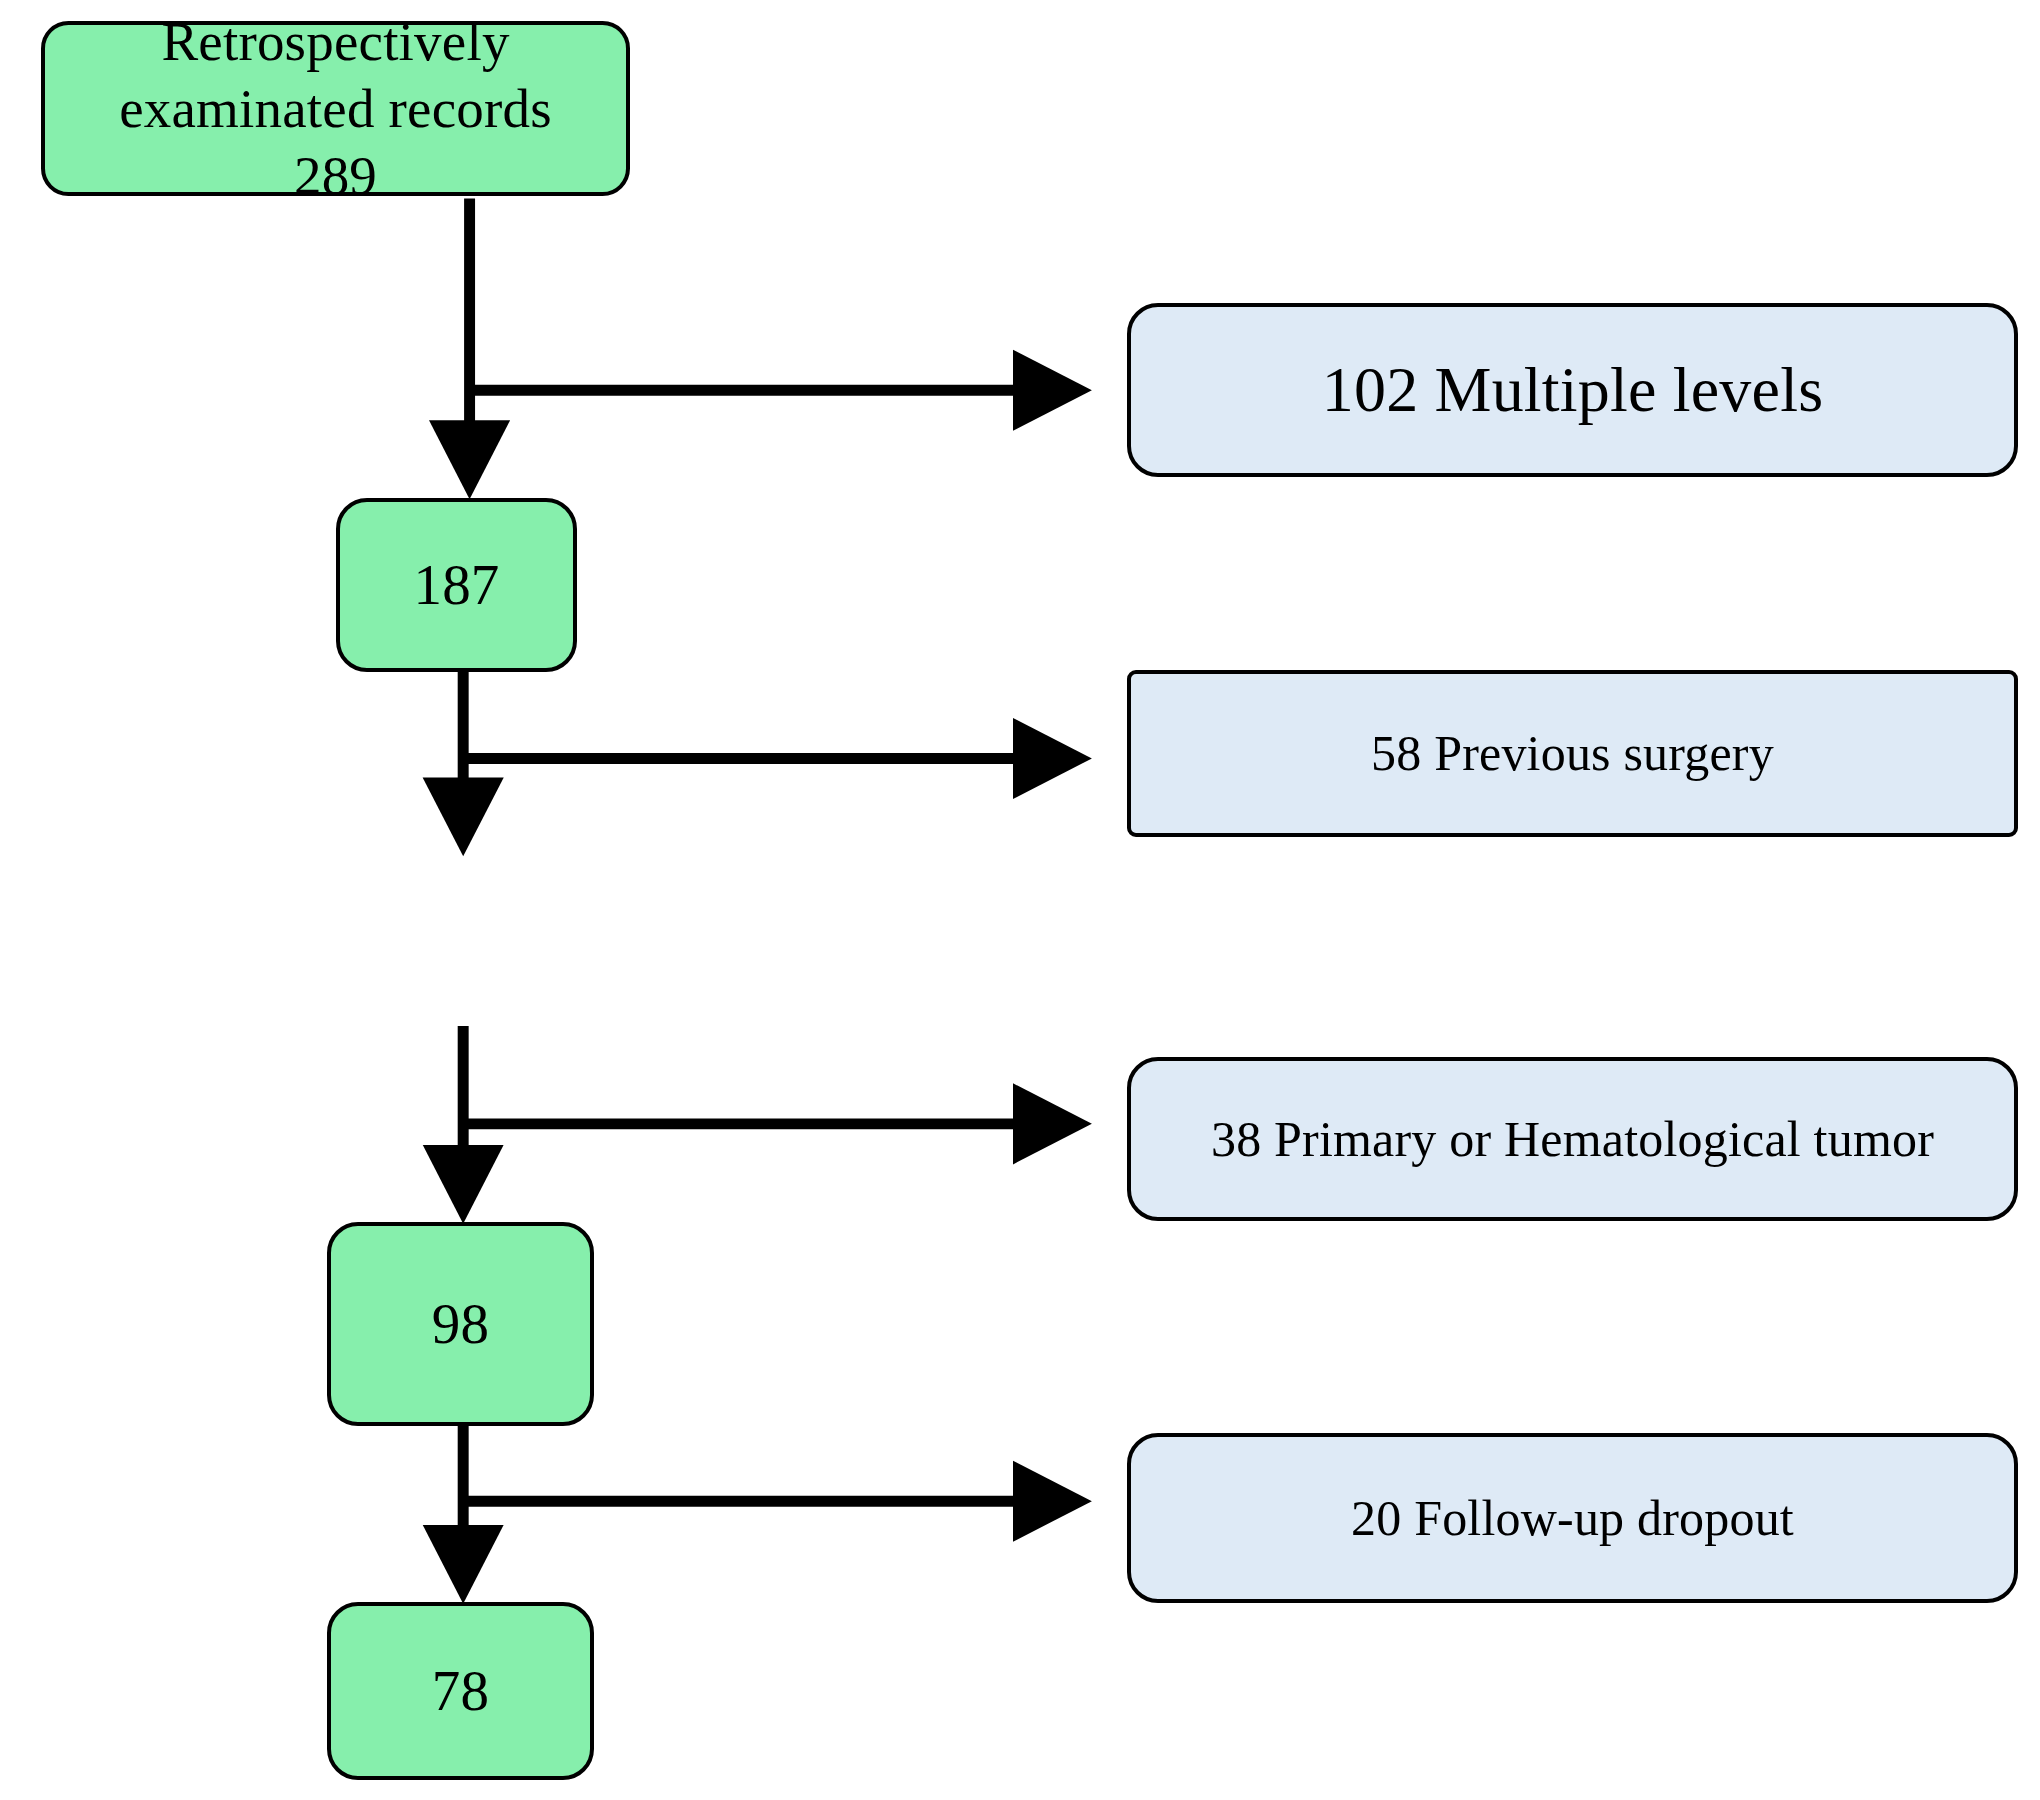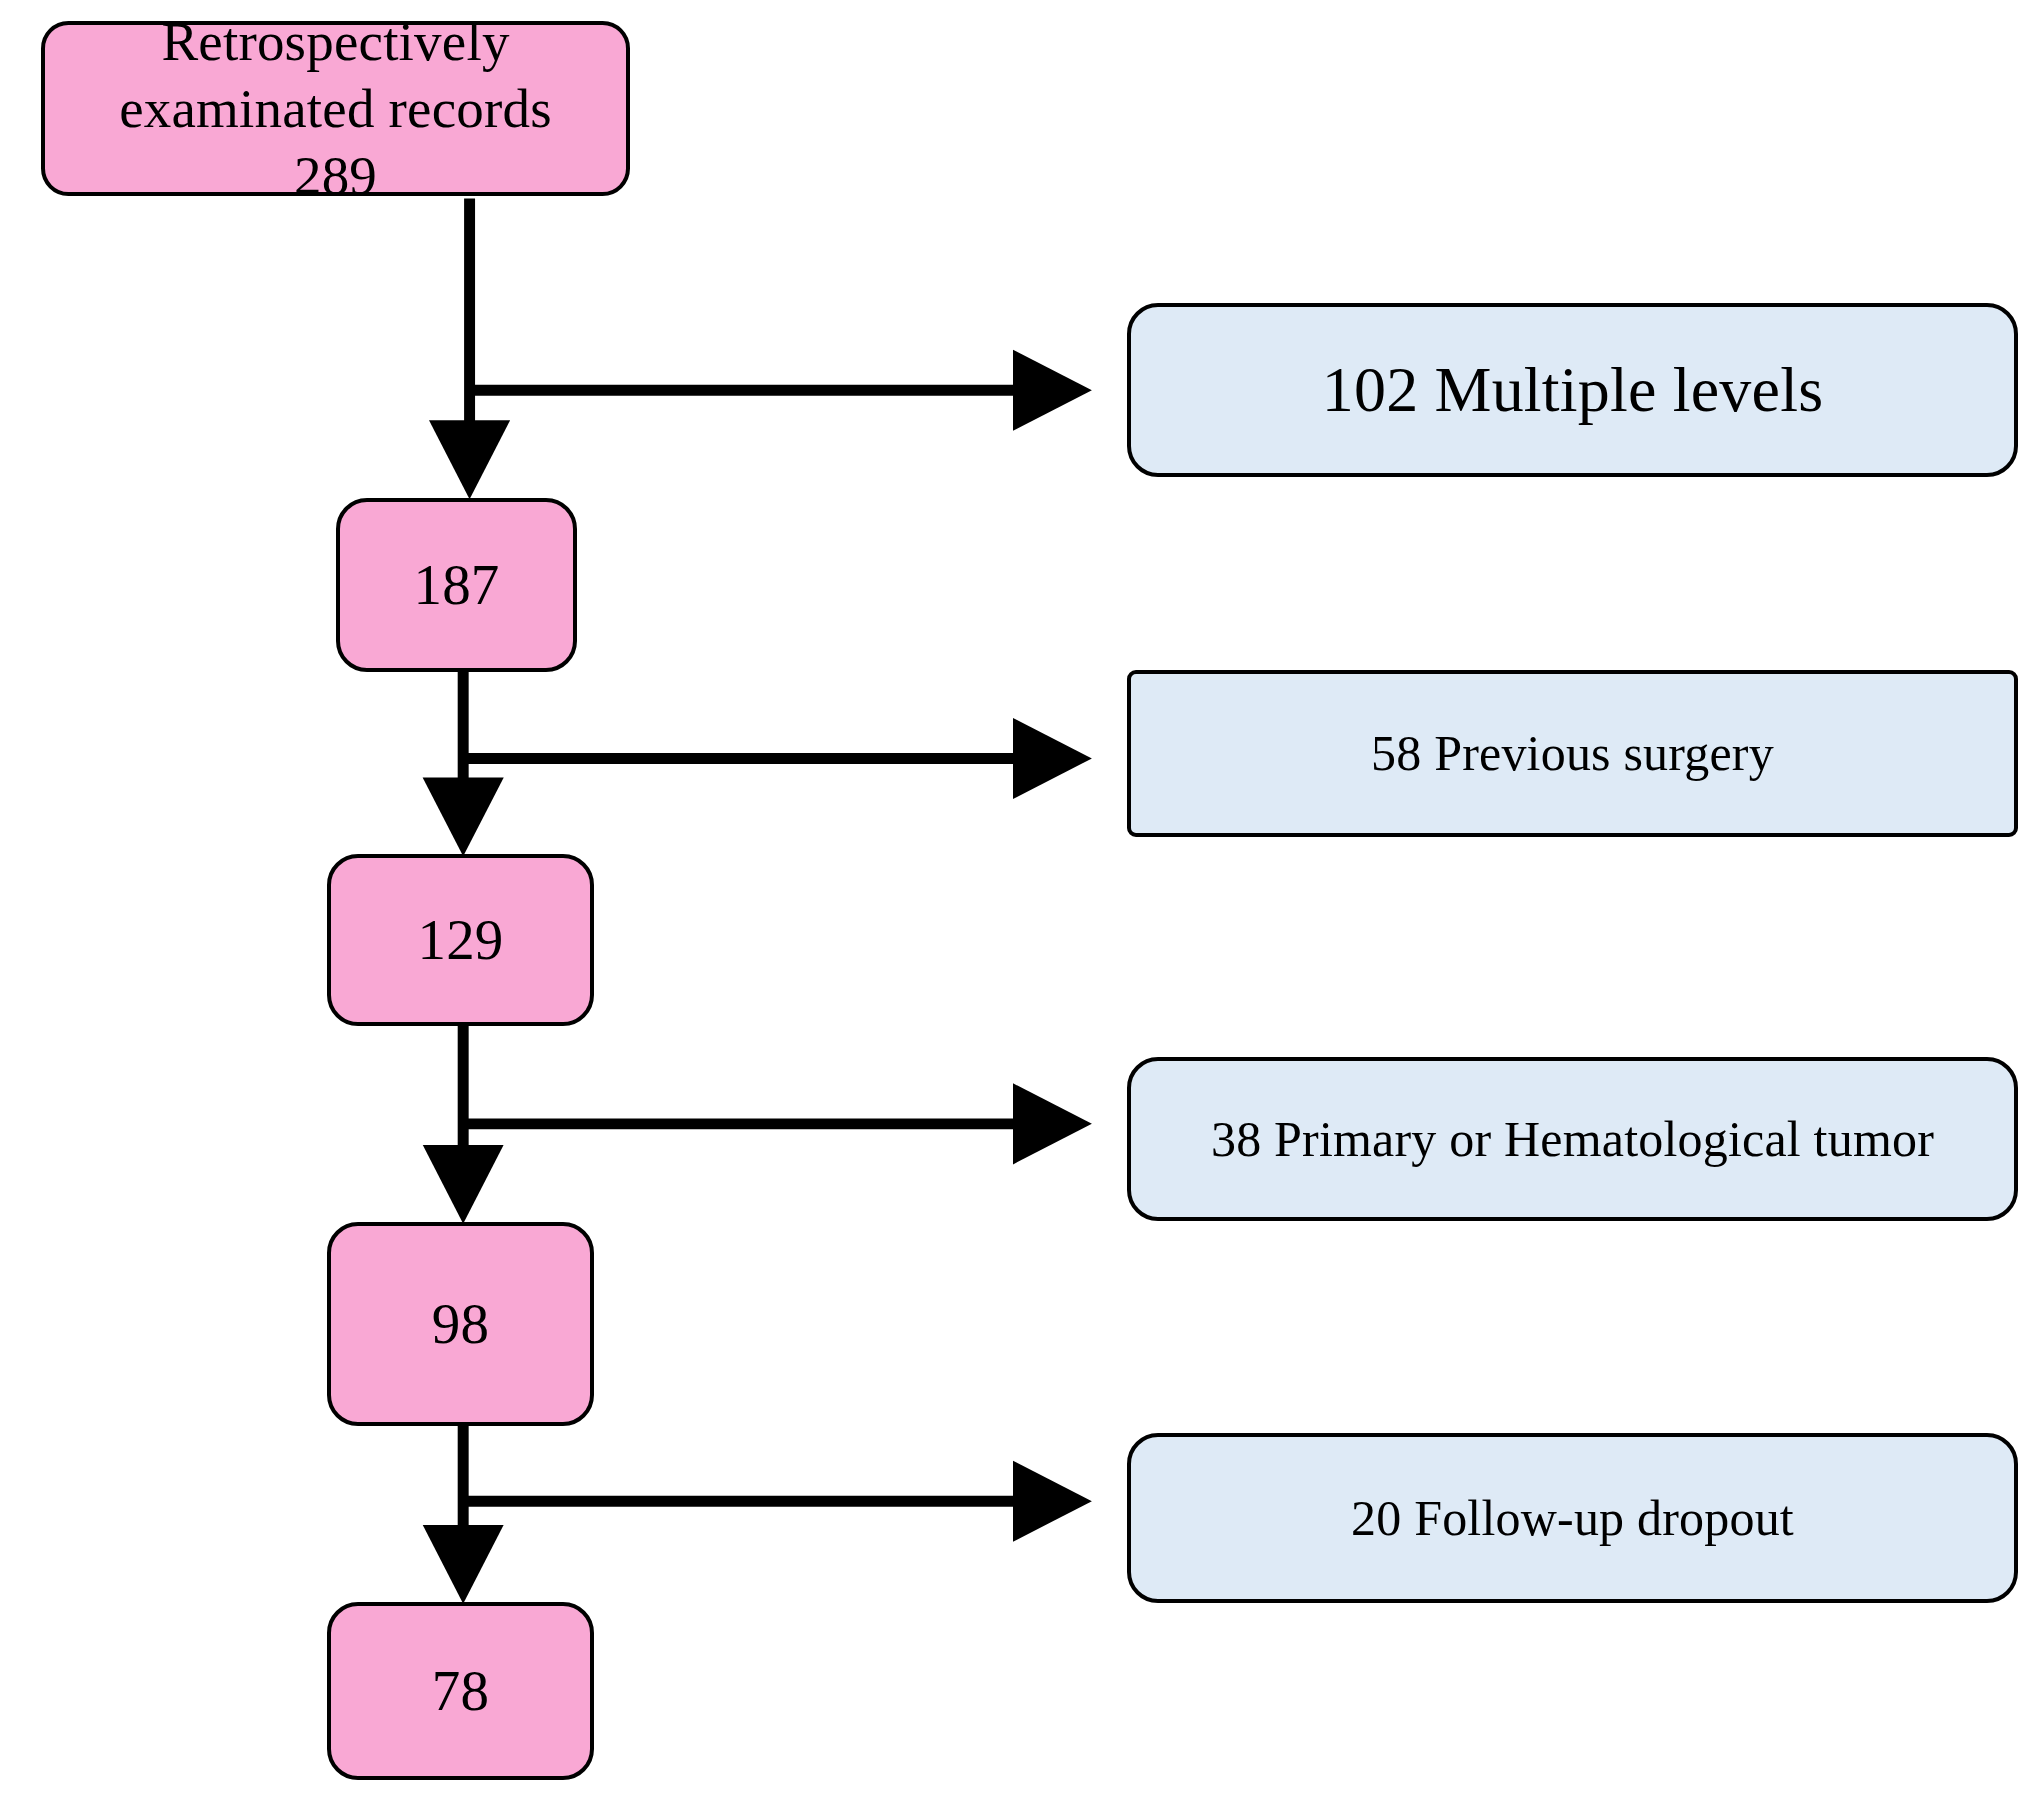--- a/index.html
+++ b/index.html
@@ -22,21 +22,21 @@
     border-radius: 31px;
     display: flex;
     align-items: center;
     justify-content: center;
     text-align: center;
     color: #000000;
     line-height: 1.22;
     letter-spacing: 0.2px;
   }
   .node.main {
-    background: #f9a8d4;
+    background: #86efac;
   }
   .node.excl {
     background: #deeaf6;
   }
   .node .txt {
     display: block;
     width: 100%;
     padding: 0 11px;
     box-sizing: border-box;
   }
@@ -92,23 +92,20 @@
   </svg>
 
   <div class="node main" id="n-records">
     <span class="txt"><span>Retrospectively</span><br><span>examinated records</span><br><span>289</span></span>
   </div>
 
   <div class="node main" id="n-187">
     <span class="txt">187</span>
   </div>
 
-  <div class="node main" id="n-129">
-    <span class="txt">129</span>
-  </div>
 
   <div class="node main" id="n-98">
     <span class="txt">98</span>
   </div>
 
   <div class="node main" id="n-78">
     <span class="txt">78</span>
   </div>
 
   <div class="node excl" id="e-levels">

